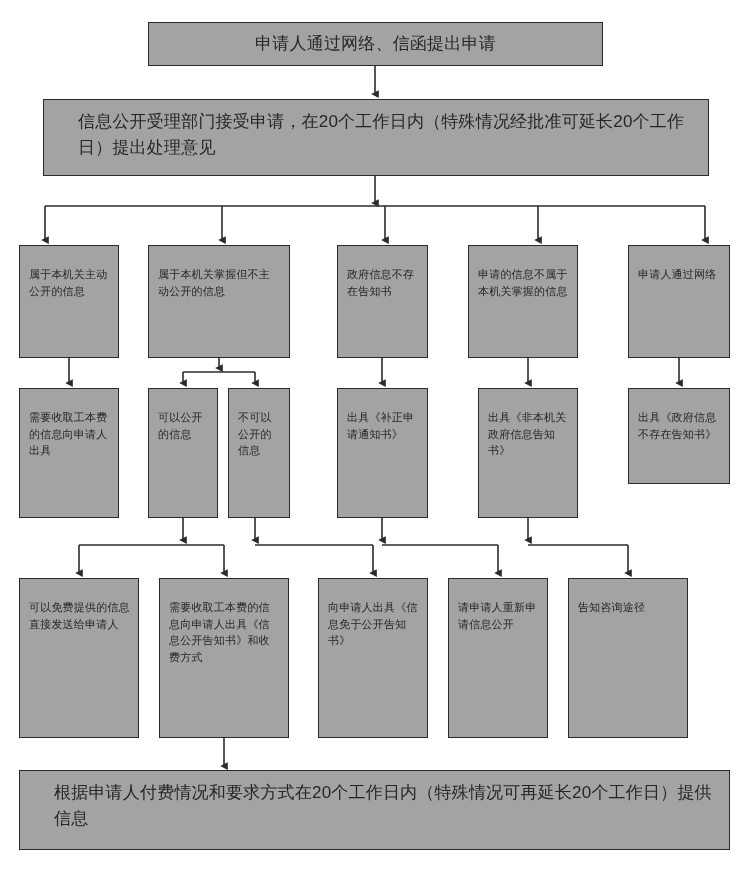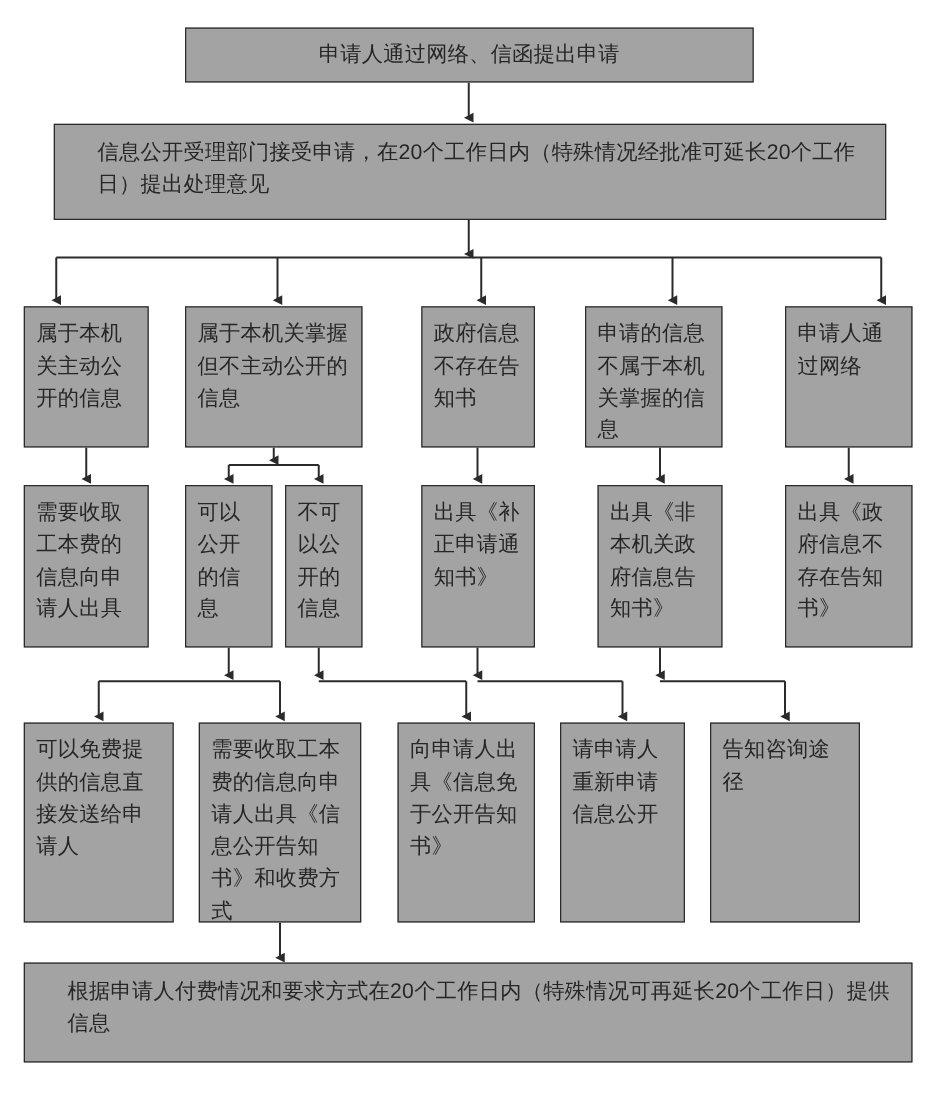--- a/index.html
+++ b/index.html
@@ -42,22 +42,22 @@
   }
   .node.center {
     font-size: 17px;
     text-align: center;
     display: flex;
     align-items: center;
     justify-content: center;
     padding: 4px 8px;
   }
   .node.col {
-    font-size: 17px;
-    padding: 8px 8px 8px 9px;
+    font-size: 11px;
+    padding: 20px 8px 8px 9px;
     text-align: left;
   }
 </style>
 </head>
 <body>
 
 <div id="canvas">
 
   <svg id="connectors" viewBox="0 0 750 880" xmlns="http://www.w3.org/2000/svg">
     <defs>
@@ -117,21 +117,21 @@
   <div class="node col" style="left:148px; top:245px; width:142px; height:113px;">属于本机关掌握但不主动公开的信息</div>
   <div class="node col" style="left:337px; top:245px; width:91px; height:113px;">政府信息不存在告知书</div>
   <div class="node col" style="left:468px; top:245px; width:110px; height:113px;">申请的信息不属于本机关掌握的信息</div>
   <div class="node col" style="left:628px; top:245px; width:102px; height:113px;">申请人通过网络</div>
 
   <div class="node col" style="left:19px; top:388px; width:100px; height:130px;">需要收取工本费的信息向申请人出具</div>
   <div class="node col" style="left:148px; top:388px; width:70px; height:130px;">可以公开的信息</div>
   <div class="node col" style="left:228px; top:388px; width:62px; height:130px;">不可以公开的信息</div>
   <div class="node col" style="left:337px; top:388px; width:91px; height:130px;">出具《补正申请通知书》</div>
   <div class="node col" style="left:478px; top:388px; width:100px; height:130px;">出具《非本机关政府信息告知书》</div>
-  <div class="node col" style="left:628px; top:388px; width:102px; height:130px;">出具《政府信息不存在告知书》</div>
+  <div class="node col" style="left:628px; top:388px; width:102px; height:96px;">出具《政府信息不存在告知书》</div>
 
   <div class="node col" style="left:19px; top:578px; width:120px; height:160px;">可以免费提供的信息直接发送给申请人</div>
   <div class="node col" style="left:159px; top:578px; width:130px; height:160px;">需要收取工本费的信息向申请人出具《信息公开告知书》和收费方式</div>
   <div class="node col" style="left:318px; top:578px; width:110px; height:160px;">向申请人出具《信息免于公开告知书》</div>
   <div class="node col" style="left:448px; top:578px; width:100px; height:160px;">请申请人重新申请信息公开</div>
   <div class="node col" style="left:568px; top:578px; width:120px; height:160px;">告知咨询途径</div>
 
   <div class="node wide" style="left:19px; top:770px; width:711px; height:80px;">根据申请人付费情况和要求方式在20个工作日内（特殊情况可再延长20个工作日）提供信息</div>
 
 </div>

